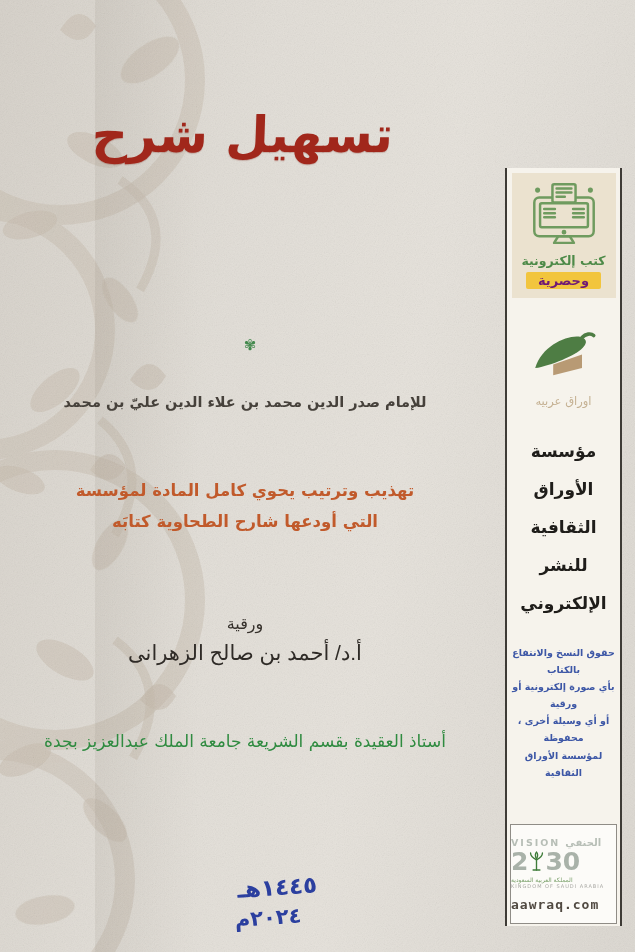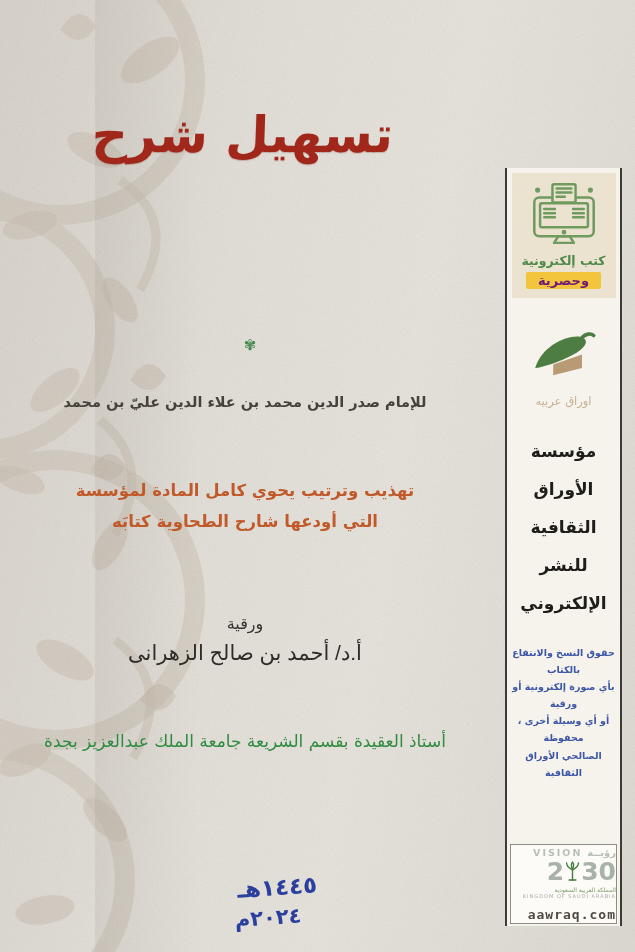--- a/index.html
+++ b/index.html
@@ -68,23 +68,23 @@
     direction:rtl;display:inline-block;margin-top:4px;padding:1px 12px;
     background:#f2c53d;color:#701a75;font-size:13px;font-weight:bold;border-radius:2px;text-align:center;
   }
   .awraq-logo{margin-top:32px;text-align:center;}
   .awraq-text{direction:rtl;font-size:11.5px;color:#c5b193;margin-top:2px;}
   .publisher{margin-top:24px;text-align:center;direction:rtl;}
   .publisher div{font-size:17px;font-weight:bold;color:#1f1d1a;line-height:38px;}
   .copyright{margin-top:22px;text-align:center;direction:rtl;}
   .copyright div{font-size:9.5px;font-weight:bold;color:#3d57a6;line-height:1.8;}
   .vision-card{
-    position:absolute;left:3px;right:3px;bottom:2px;height:80px;
+    position:absolute;left:3px;right:3px;bottom:2px;height:100px;
     background:#fcfbf8;border:1px solid #8f8c86;box-sizing:border-box;
-    display:flex;flex-direction:column;align-items:flex-end;justify-content:center;
+    display:flex;flex-direction:column;align-items:flex-start;justify-content:center;
   }
   .vision-row1{display:flex;align-items:center;gap:5px;color:#b7beb6;font-size:9.5px;letter-spacing:2px;font-weight:bold;}
   .vision-row1 .ar{font-size:10px;letter-spacing:0;}
   .vision-year{display:flex;align-items:center;font-size:25px;font-weight:bold;color:#a9b2a9;line-height:1;margin-top:1px;}
   .vision-country-ar{font-size:6px;color:#7aa06a;margin-top:2px;}
   .vision-country-en{font-size:5px;color:#a9a9a4;letter-spacing:1px;}
   .website{font-size:13px;font-weight:bold;color:#514a42;letter-spacing:1px;margin-top:8px;font-family:"DejaVu Sans Mono","DejaVu Sans",monospace;}
 </style>
 </head>
 <body>
@@ -186,27 +186,27 @@
       <div>الأوراق</div>
       <div>الثقافية</div>
       <div>للنشر</div>
       <div>الإلكتروني</div>
     </div>
 
     <div class="copyright">
       <div>حقوق النسخ والانتفاع بالكتاب</div>
       <div>بأي صورة إلكترونية أو ورقية</div>
       <div>أو أي وسيلة أخرى ، محفوظة</div>
-      <div>الصالحي الأوراق الثقافية</div>
+      <div>لمؤسسة الأوراق الثقافية</div>
     </div>
 
     <div class="vision-card">
       <div class="vision-row1">
         <span>VISION</span>
-        <span class="ar">رؤيــة</span>
+        <span class="ar">الحنفي</span>
       </div>
       <div class="vision-year">
         <span>2</span>
         <svg width="17" height="21" viewBox="0 0 20 24" fill="none" stroke="#3e7c39" stroke-width="1.6" stroke-linecap="round">
           <path d="M10 22 V9"></path>
           <path d="M10 10 C6 8 3 5 3 2"></path>
           <path d="M10 10 C14 8 17 5 17 2"></path>
           <path d="M10 9 C8 5 8 3 10 1"></path>
           <path d="M10 9 C12 5 12 3 10 1"></path>
           <path d="M6 22 h8"></path>

